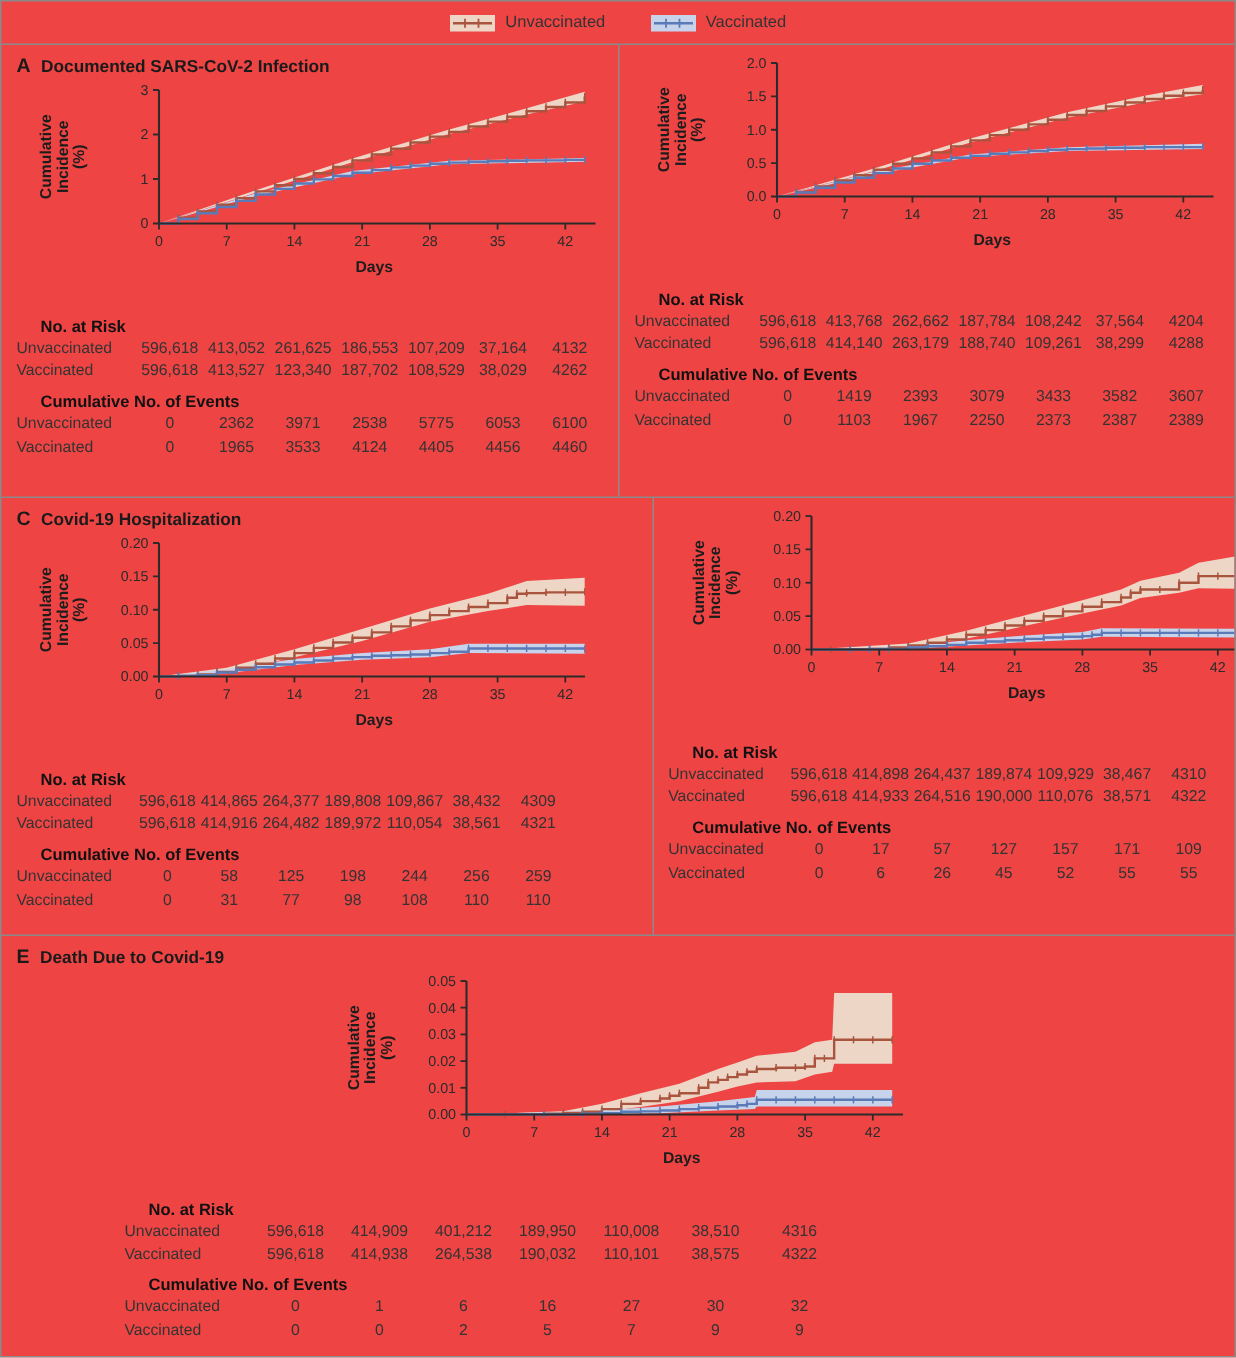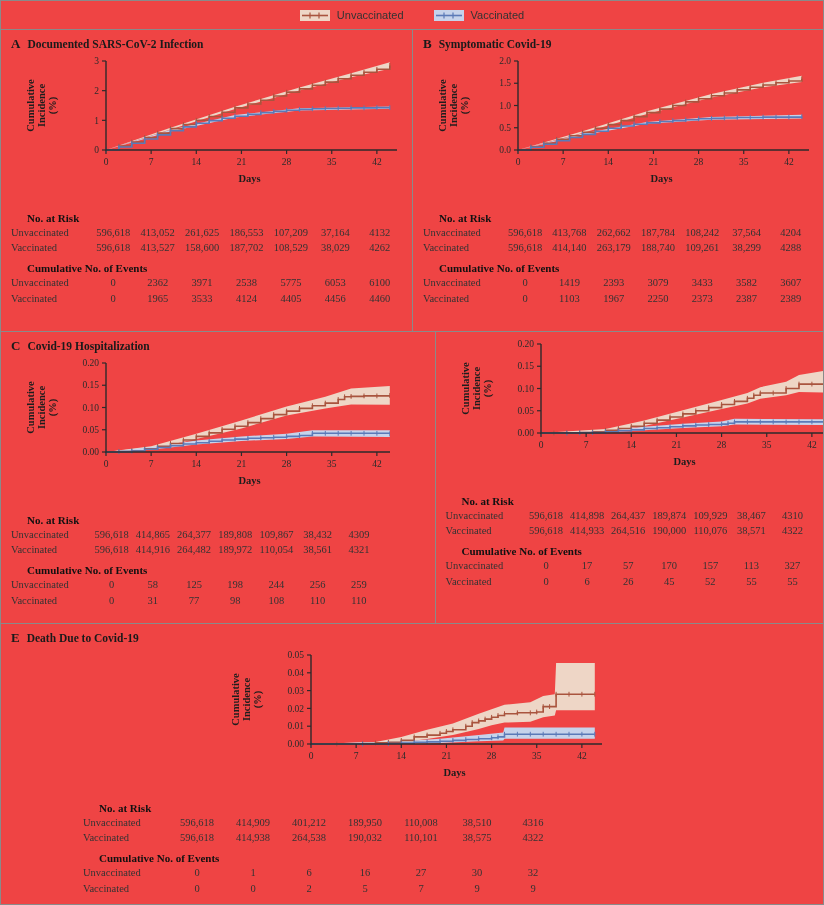--- a/index.html
+++ b/index.html
@@ -1,19 +1,19 @@
 <!DOCTYPE html>
 <html><head>
 <meta charset="utf-8">
 <style>
   html,body{margin:0;padding:0;background:#fff;font-family:"Liberation Sans",sans-serif;}
   .figure{box-sizing:border-box;width:824px;height:905px;border:1px solid #8a8a8a;display:flex;flex-direction:column;overflow:hidden;background:#ef4444;}
   .legend{height:28px;flex:0 0 28px;border-bottom:1px solid #8a8a8a;display:flex;align-items:center;justify-content:center;gap:30px;}
   .legend-item{display:flex;align-items:center;gap:7px;font-size:11px;color:#333;}
-  .row{display:grid;grid-template-columns:1fr 1fr;border-bottom:1px solid #8a8a8a;font-family:Liberation Serif, serif;}
+  .row{display:grid;grid-template-columns:1fr 1fr;border-bottom:1px solid #8a8a8a;}
   .row-1{height:301px;flex:0 0 301px;}
   .row-2{height:291px;flex:0 0 291px;gap:45px;}
   .row-3{flex:1 1 auto;display:block;border-bottom:none;}
   .panel{box-sizing:border-box;padding:5px 10px 4px 10px;overflow:hidden;}
   .panel-right{border-left:1px solid #8a8a8a;}
   .panel-title{margin:1px 0 2px 0;font-size:11.5px;color:#1a1a1a;font-weight:bold;}
   .panel-letter{font-size:13px;font-weight:bold;margin-right:7px;}
   .chart{margin:0;}
   .panel-e .chart{display:flex;justify-content:center;}
   .tbl{margin-top:7px;}
@@ -140,21 +140,21 @@
             <span class="tbl-cell">261,625</span>
             <span class="tbl-cell">186,553</span>
             <span class="tbl-cell">107,209</span>
             <span class="tbl-cell">37,164</span>
             <span class="tbl-cell">4132</span>
           </div>
           <div class="tbl-row">
             <span class="tbl-label">Vaccinated</span>
             <span class="tbl-cell">596,618</span>
             <span class="tbl-cell">413,527</span>
-            <span class="tbl-cell">158,600</span>
+            <span class="tbl-cell">123,340</span>
             <span class="tbl-cell">187,702</span>
             <span class="tbl-cell">108,529</span>
             <span class="tbl-cell">38,029</span>
             <span class="tbl-cell">4262</span>
           </div>
         </div>
       <div class="tbl">
           <div class="tbl-heading">Cumulative No. of Events</div>
           <div class="tbl-row">
             <span class="tbl-label">Unvaccinated</span>
@@ -172,21 +172,20 @@
             <span class="tbl-cell">1965</span>
             <span class="tbl-cell">3533</span>
             <span class="tbl-cell">4124</span>
             <span class="tbl-cell">4405</span>
             <span class="tbl-cell">4456</span>
             <span class="tbl-cell">4460</span>
           </div>
         </div>
     </section>
     <section class="panel panel-right">
-      <h2 class="panel-title"><span class="panel-letter">B</span><span>Symptomatic Covid-19</span></h2>
       <div class="chart"><svg width="392" height="147" viewBox="0 0 392 147">
             <path d="M95.0,96.0L95.0,96.0L159.5,77.3L224.0,57.3L288.5,39.9L340.1,28.8L378.8,21.7L378.8,27.9L340.1,33.3L288.5,43.5L224.0,60.0L159.5,79.1L95.0,96.0Z" fill="#eed6c6" stroke="none"></path>
             <path d="M95.0,96.0L95.0,96.0L159.5,79.5L224.0,68.0L288.5,63.1L378.8,60.8L378.8,64.4L288.5,65.7L224.0,69.7L159.5,81.3L95.0,96.0Z" fill="#c6d3eb" stroke="none"></path>
             <path d="M95.0,96.0H107.9V92.9H120.8V89.3H133.7V85.3H146.6V81.8H159.5V78.2H172.4V74.2H185.3V70.6H198.2V66.6H211.1V62.6H224.0V58.6H236.9V55.1H249.8V51.5H262.7V47.9H275.6V44.8H288.5V41.7H301.4V39.0H314.3V35.9H327.2V33.3H340.1V31.0H353.0V28.8H365.9V27.0H378.8V24.8" fill="none" stroke="#a9543e" stroke-width="1.6"></path>
             <line x1="95.0" y1="93.6" x2="95.0" y2="98.4" stroke="#a9543e" stroke-width="1"></line>
             <line x1="107.9" y1="90.5" x2="107.9" y2="95.3" stroke="#a9543e" stroke-width="1"></line>
             <line x1="120.8" y1="86.9" x2="120.8" y2="91.7" stroke="#a9543e" stroke-width="1"></line>
             <line x1="133.7" y1="82.9" x2="133.7" y2="87.7" stroke="#a9543e" stroke-width="1"></line>
             <line x1="146.6" y1="79.4" x2="146.6" y2="84.2" stroke="#a9543e" stroke-width="1"></line>
             <line x1="159.5" y1="75.8" x2="159.5" y2="80.6" stroke="#a9543e" stroke-width="1"></line>
@@ -542,24 +541,24 @@
             <span class="tbl-cell">4322</span>
           </div>
         </div>
       <div class="tbl">
           <div class="tbl-heading">Cumulative No. of Events</div>
           <div class="tbl-row">
             <span class="tbl-label">Unvaccinated</span>
             <span class="tbl-cell">0</span>
             <span class="tbl-cell">17</span>
             <span class="tbl-cell">57</span>
-            <span class="tbl-cell">170</span>
+            <span class="tbl-cell">127</span>
             <span class="tbl-cell">157</span>
-            <span class="tbl-cell">113</span>
-            <span class="tbl-cell">327</span>
+            <span class="tbl-cell">171</span>
+            <span class="tbl-cell">109</span>
           </div>
           <div class="tbl-row">
             <span class="tbl-label">Vaccinated</span>
             <span class="tbl-cell">0</span>
             <span class="tbl-cell">6</span>
             <span class="tbl-cell">26</span>
             <span class="tbl-cell">45</span>
             <span class="tbl-cell">52</span>
             <span class="tbl-cell">55</span>
             <span class="tbl-cell">55</span>

